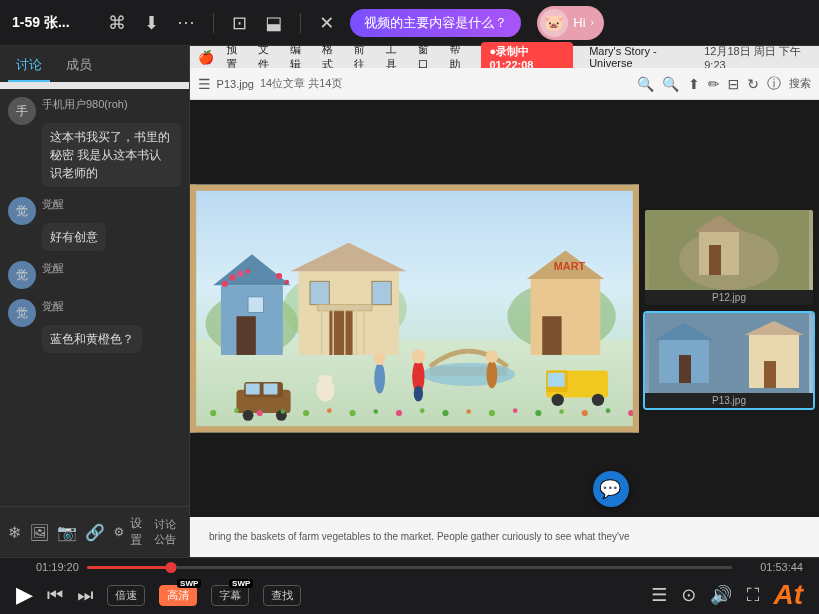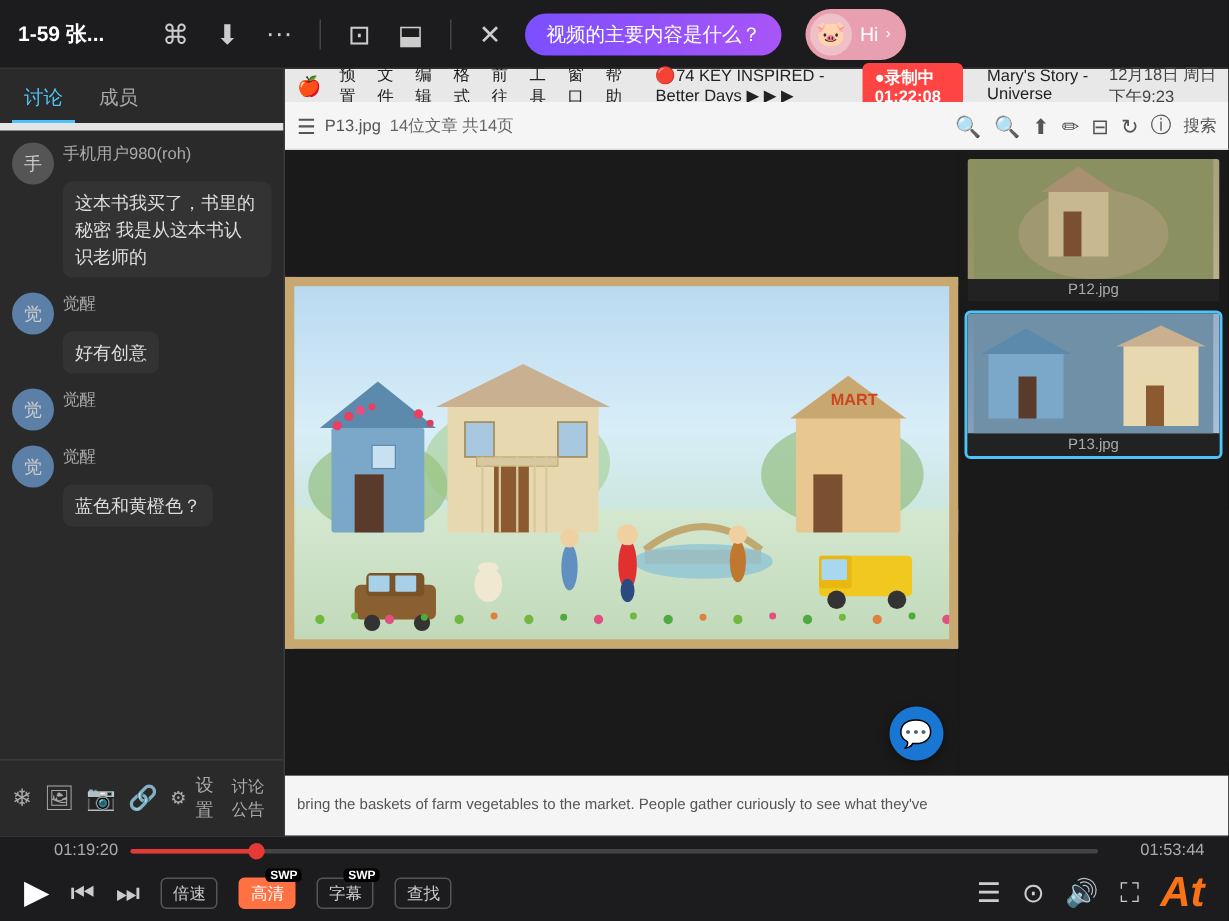--- a/index.html
+++ b/index.html
@@ -90,21 +90,21 @@
     .sidebar {
       width: 190px;
       background: #2a2a2a;
       display: flex;
       flex-direction: column;
       border-right: 1px solid #3a3a3a;
       overflow: hidden;
     }
     .sidebar-tabs {
       display: flex;
-      border-bottom: 5px solid #e5e5e5;
+      border-bottom: 7px solid #e5e5e5;
       padding: 6px 8px 0;
       gap: 8px;
     }
     .sidebar-tab {
       font-size: 13px;
       padding: 4px 8px 6px;
       color: #aaa;
       cursor: pointer;
       border-bottom: 2px solid transparent;
     }
@@ -256,20 +256,21 @@
     }
 
     .thumbnail-strip {
       width: 180px;
       background: #1a1a1a;
       overflow-y: auto;
       padding: 4px;
       display: flex;
       flex-direction: column;
       gap: 4px;
+      justify-content: center;
     }
     .thumb-item {
       width: 100%;
       border-radius: 4px;
       overflow: hidden;
       cursor: pointer;
       position: relative;
       border: 2px solid transparent;
     }
     .thumb-item.active { border-color: #4fc3f7; }
@@ -297,21 +298,21 @@
       padding: 2px 0;
       background: #222;
     }
 
     
     .text-area-below {
       height: 40px;
       background: #f5f5f5;
       display: flex;
       align-items: center;
-      padding: 4px 8px;
+      padding: 4px 19px;
       overflow: hidden;
     }
     .text-content {
       font-size: 10px;
       color: #555;
       line-height: 1.4;
     }
 
     
     .float-bubble {
@@ -518,21 +519,20 @@
     <div class="mac-menu-bar">
       <span class="mac-apple">🍎</span>
       <span class="mac-menu-item">预置</span>
       <span class="mac-menu-item">文件</span>
       <span class="mac-menu-item">编辑</span>
       <span class="mac-menu-item">格式</span>
       <span class="mac-menu-item">前往</span>
       <span class="mac-menu-item">工具</span>
       <span class="mac-menu-item">窗口</span>
       <span class="mac-menu-item">帮助</span>
-      <span style="margin-left:8px; font-size:11px; color:#222;">🔴74  KEY INSPIRED - Better Days  ▶ ▶ ▶</span>
       <div class="timestamp-badge">●录制中01:22:08</div>
       <span style="margin-left:4px; font-size:11px; color:#222;">Mary's Story - Universe</span>
       <span style="margin-left:auto; font-size:11px; color:#444;">12月18日 周日 下午9:23</span>
     </div>
 
     <div class="video-top-bar">
       <div class="video-controls-left">
         <span class="vc-icon">☰</span>
         <span style="font-size:11px; color:#555;">P13.jpg</span>
         <span class="page-info">14位文章  共14页</span>

